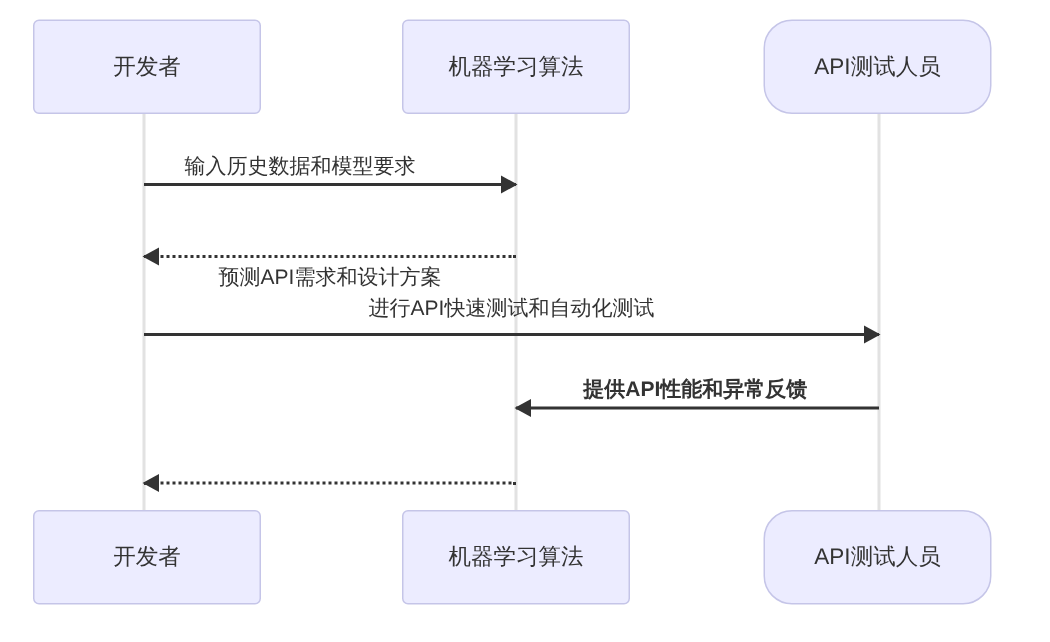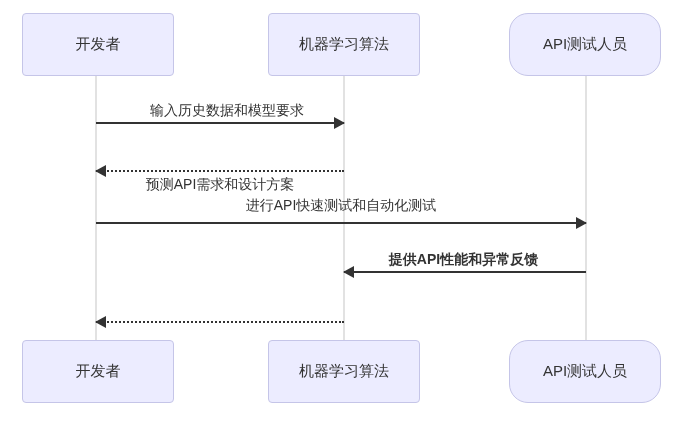--- a/index.html
+++ b/index.html
@@ -79,21 +79,21 @@
   .arrowhead.right {
     right: -1px;
     border-left: 11px solid var(--line-color);
   }
   .arrowhead.left {
     left: -1px;
     border-right: 11px solid var(--line-color);
   }
 
   
-  .m1-label { left: 96px;  width: 208px; top: 101px; text-align: right; }
+  .m1-label { left: 96px;  width: 208px; top: 101px; }
   .m1-line  { left: 96px;  width: 248px; top: 122px; }
   .m2-label { left: 96px;  width: 248px; top: 150px; margin-top: 25px; }
   .m2-line  { left: 96px;  width: 248px; top: 170px; }
   .m3-label { left: 96px;  width: 490px; top: 196px; }
   .m3-line  { left: 96px;  width: 490px; top: 222px; }
   .m4-label { left: 360px; width: 207px; top: 250px; font-weight: bold; }
   .m4-line  { left: 344px; width: 242px; top: 271px; }
   .m5-label { left: 96px;  width: 248px; top: 301px; }
   .m5-line  { left: 96px;  width: 248px; top: 321px; }
 </style>

